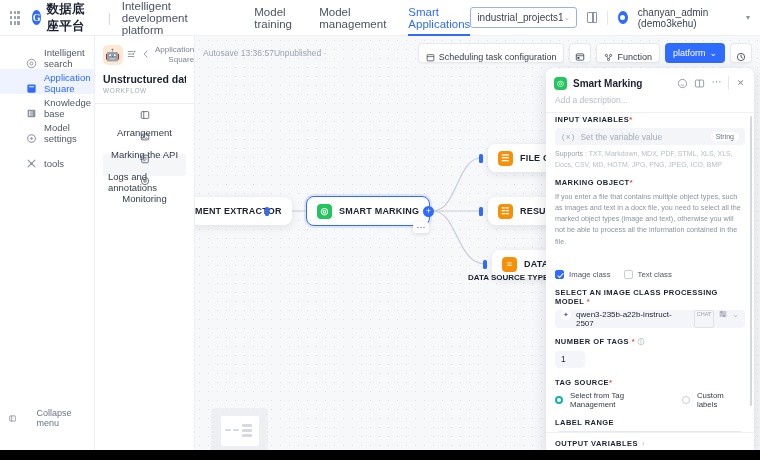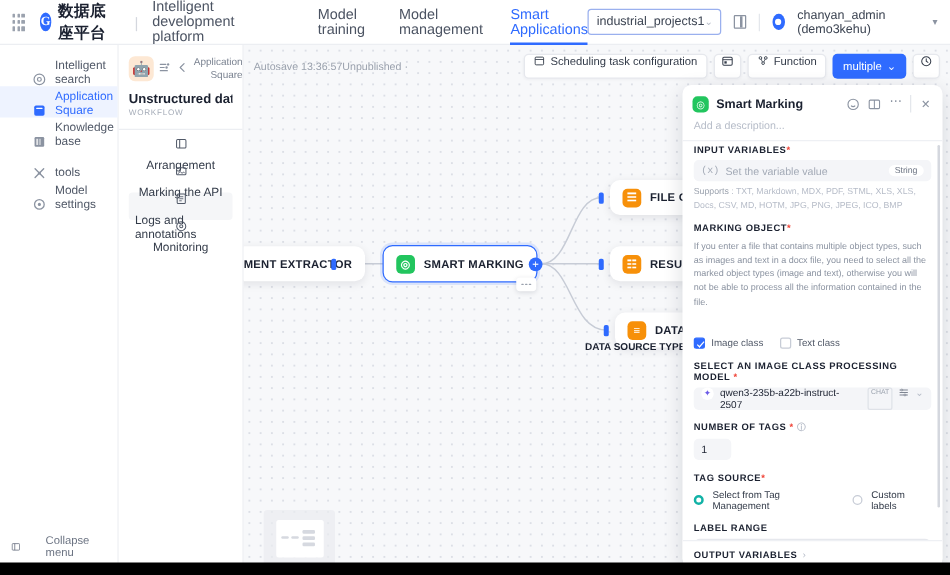--- a/index.html
+++ b/index.html
@@ -57,21 +57,21 @@
   
   .rail {
     position: absolute; left: 0; top: 36px; width: 95px; bottom: 0;
     background: #fff; border-right: 1px solid #eceef2; padding-top: 8px;
   }
   .rail-item { display: flex; align-items: flex-end; gap: 7px; height: 25px;
     padding: 0 26px; font-size: 9.5px; color: #505867; cursor: pointer; }
   .rail-item.active { background: #eef3ff; color: #2f6bff; }
   .rail-ico { width: 11px; height: 11px; flex: none; display: block; }
   .collapse {
-    position: absolute; left: 0; bottom: 13px; width: 95px;
+    position: absolute; left: 0; bottom: 32px; width: 95px;
     display: flex; align-items: center; gap: 20px; padding: 0 9px;
     font-size: 9px; color: #6b7382; cursor: pointer;
   }
 
   
   .panel2 {
     position: absolute; left: 95px; top: 36px; width: 100px; bottom: 0;
     background: #fff; border-right: 1px solid #eceef2; padding: 9px 8px 0 8px;
   }
   .p2-head { display: flex; align-items: flex-start; gap: 4px; }
@@ -98,21 +98,21 @@
     overflow: hidden;
   }
   .canvas-top {
     position: absolute; left: 0; top: 0; right: 0; height: 34px;
     display: flex; align-items: center; padding: 0 8px; gap: 6px;
   }
   .autosave { font-size: 8.5px; color: #9aa1ad; }
   .ct-right { margin-left: auto; display: flex; align-items: center; gap: 5px; }
   .pill {
     height: 20px; background: #fff; border: 1px solid #e6e8ed; border-radius: 4px;
-    display: flex; align-items: flex-start; gap: 4px; padding: 0 7px;
+    display: flex; align-items: flex-end; gap: 4px; padding: 0 7px;
     font-size: 9px; color: #333b49; cursor: pointer;
     box-shadow: 0 1px 2px rgba(16,24,40,.04);
   }
   .pill.icon-only { padding: 0 5px; }
   .runbox {
     height: 20px; background: #fff; border: 1px solid #e6e8ed; border-radius: 4px;
     display: flex; align-items: center; padding: 0 6px; gap: 6px;
     box-shadow: 0 1px 2px rgba(16,24,40,.04);
   }
   .run-label { font-size: 9px; color: #2f6bff; }
@@ -273,31 +273,31 @@
     <div class="rail-item">
       <svg class="rail-ico" viewBox="0 0 16 16">
         <rect x="2.4" y="2.4" width="11.2" height="11.2" rx="1.4" fill="#8b93a1"></rect>
         <rect x="4.4" y="4.4" width="2.2" height="7.2" fill="#fff" opacity=".75"></rect>
         <rect x="7.6" y="4.4" width="2.2" height="7.2" fill="#fff" opacity=".45"></rect>
       </svg>
       <span>Knowledge base</span>
     </div>
     <div class="rail-item">
       <svg class="rail-ico" viewBox="0 0 16 16">
+        <circle cx="8" cy="8" r="5.6" fill="none" stroke="#8b93a1" stroke-width="1.5"></circle>
+        <circle cx="8" cy="8" r="1.8" fill="#8b93a1"></circle>
+      </svg>
+      <span>Model settings</span>
+    </div>
+    <div class="rail-item">
+      <svg class="rail-ico" viewBox="0 0 16 16">
         <path d="M3 3 L13 13 M13 3 L3 13" stroke="#8b93a1" stroke-width="1.6" stroke-linecap="round"></path>
         <circle cx="8" cy="8" r="1.7" fill="#8b93a1"></circle>
       </svg>
       <span>tools</span>
-    </div>
-    <div class="rail-item">
-      <svg class="rail-ico" viewBox="0 0 16 16">
-        <circle cx="8" cy="8" r="5.6" fill="none" stroke="#8b93a1" stroke-width="1.5"></circle>
-        <circle cx="8" cy="8" r="1.8" fill="#8b93a1"></circle>
-      </svg>
-      <span>Model settings</span>
     </div>
     <div class="collapse">
       <svg width="9" height="9" viewBox="0 0 16 16">
         <rect x="1.6" y="2.4" width="12.8" height="11.2" rx="1.4" fill="none" stroke="#6b7382" stroke-width="1.4"></rect>
         <rect x="5.4" y="2.4" width="1.4" height="11.2" fill="#6b7382"></rect>
       </svg>
       <span>Collapse menu</span>
     </div>
   </div>
 
@@ -371,21 +371,21 @@
         <div class="pill">
           <svg width="9" height="9" viewBox="0 0 16 16">
             <circle cx="4.2" cy="4.2" r="1.9" fill="none" stroke="#333b49" stroke-width="1.3"></circle>
             <circle cx="11.8" cy="4.2" r="1.9" fill="none" stroke="#333b49" stroke-width="1.3"></circle>
             <circle cx="8" cy="11.6" r="1.9" fill="none" stroke="#333b49" stroke-width="1.3"></circle>
             <path d="M5 5.6 L7 10 M11 5.6 L9 10" stroke="#333b49" stroke-width="1.1"></path>
           </svg>
           <span>Function</span>
         </div>
         <div class="btn-primary">
-          <span>multiple</span>
+          <span>platform</span>
           <span>⌄</span>
         </div>
         <div class="pill icon-only">
           <svg width="10" height="10" viewBox="0 0 16 16">
             <circle cx="8" cy="8" r="5.8" fill="none" stroke="#333b49" stroke-width="1.3"></circle>
             <path d="M8 4.8V8l2.2 1.4" stroke="#333b49" stroke-width="1.3" fill="none" stroke-linecap="round"></path>
           </svg>
         </div>
       </div>
     </div>

